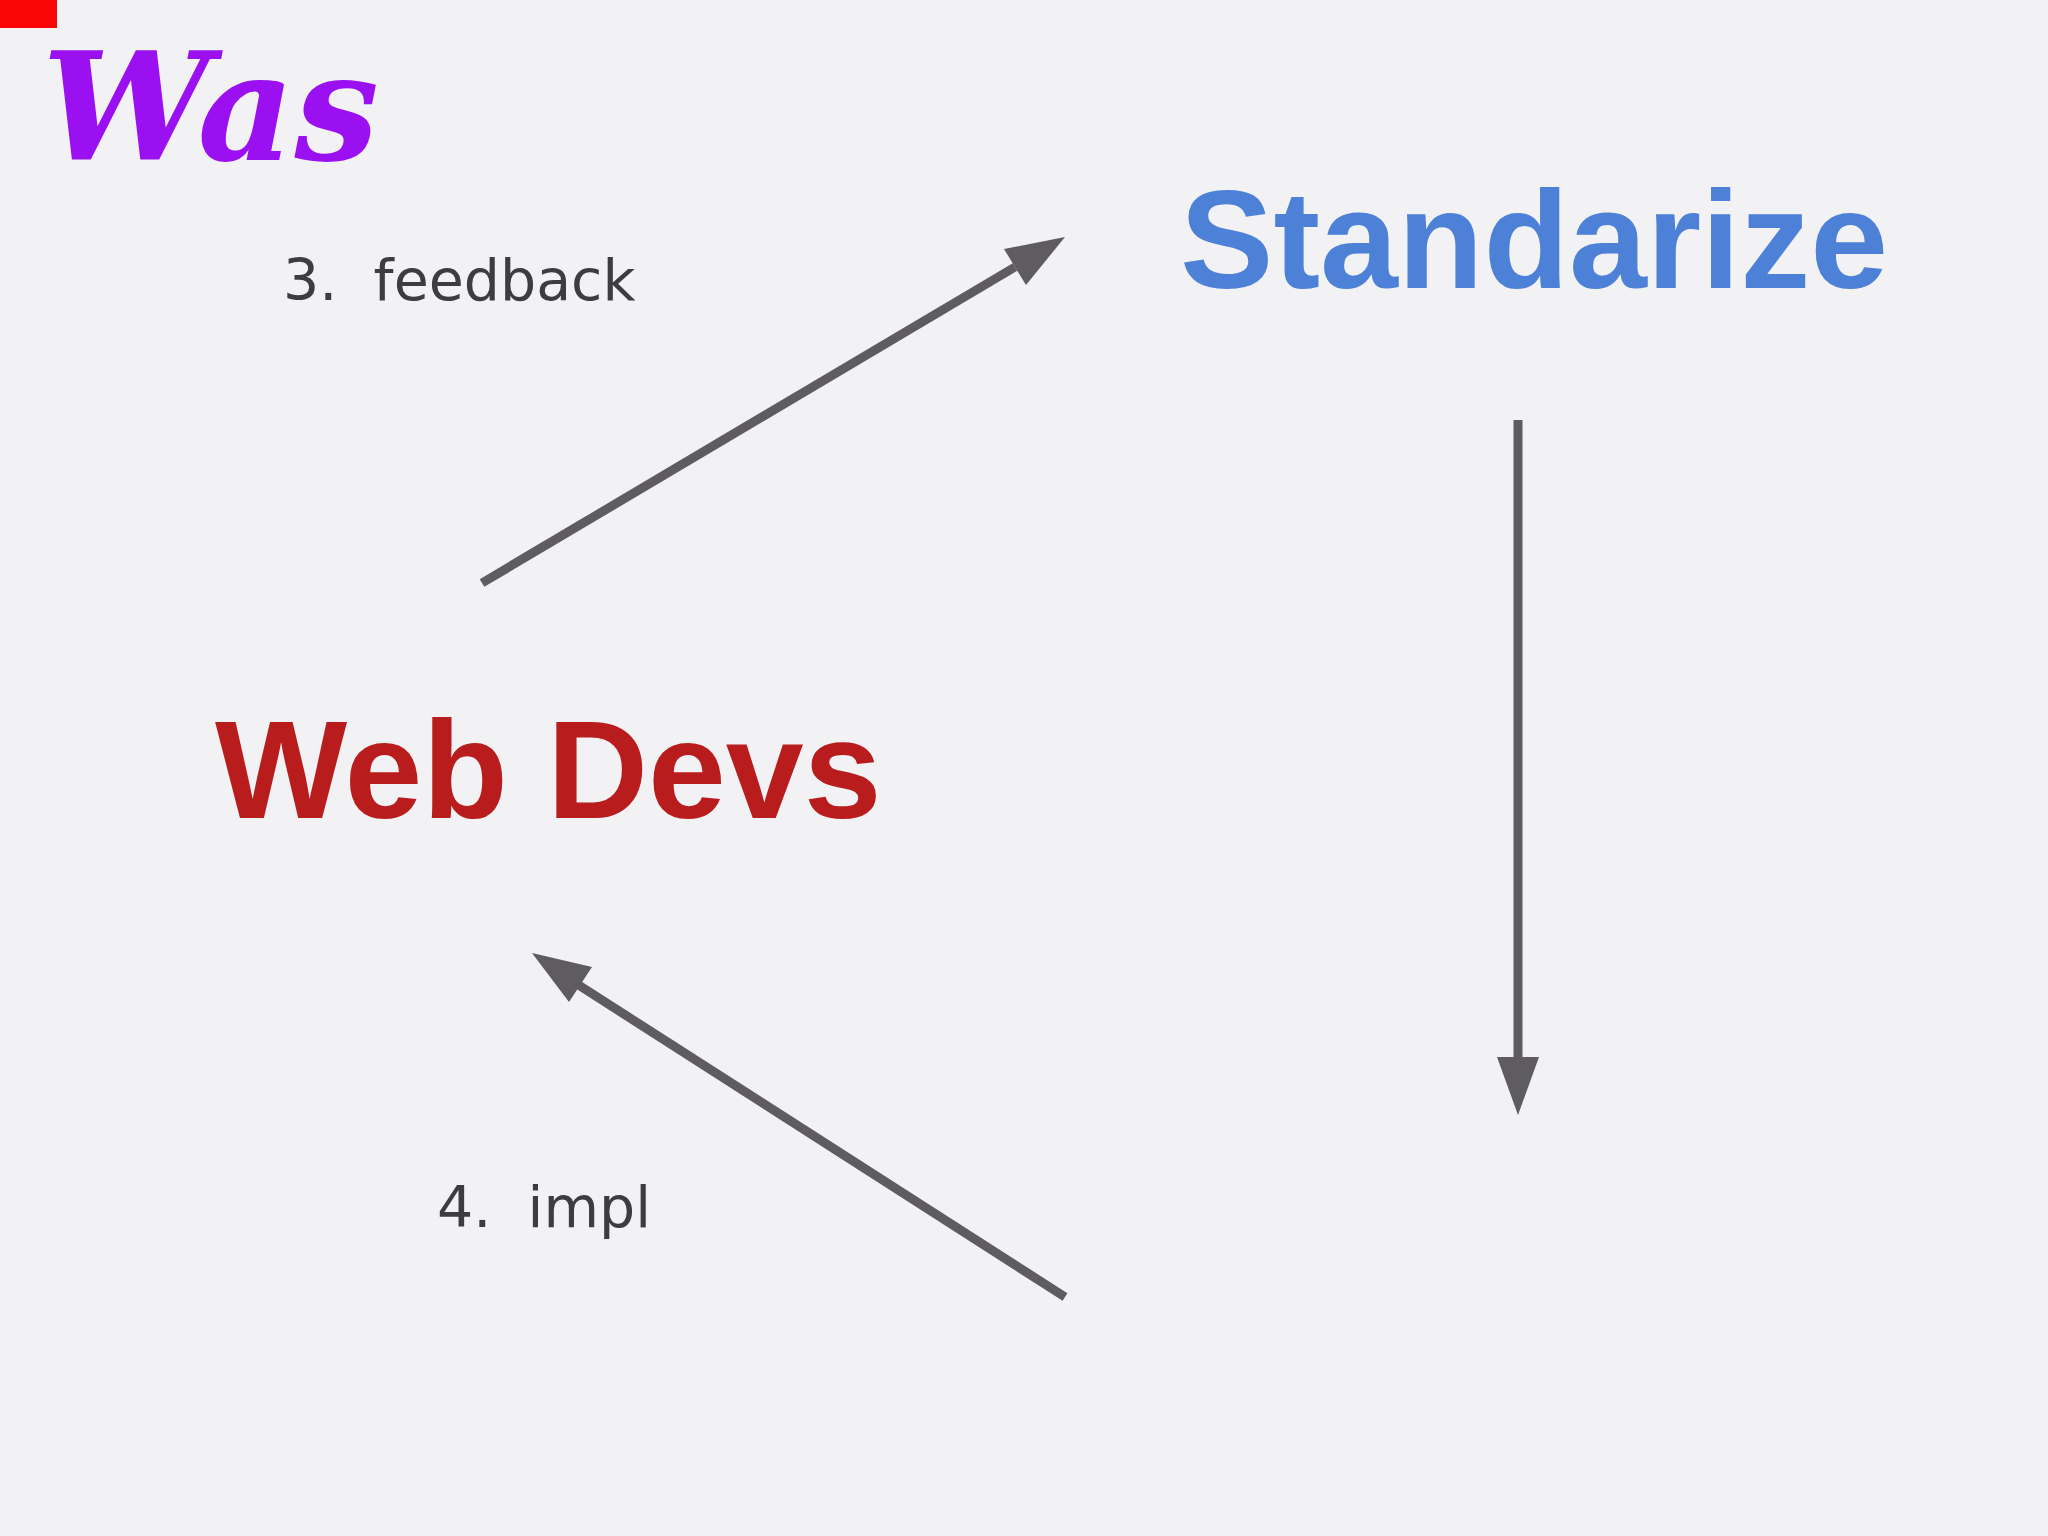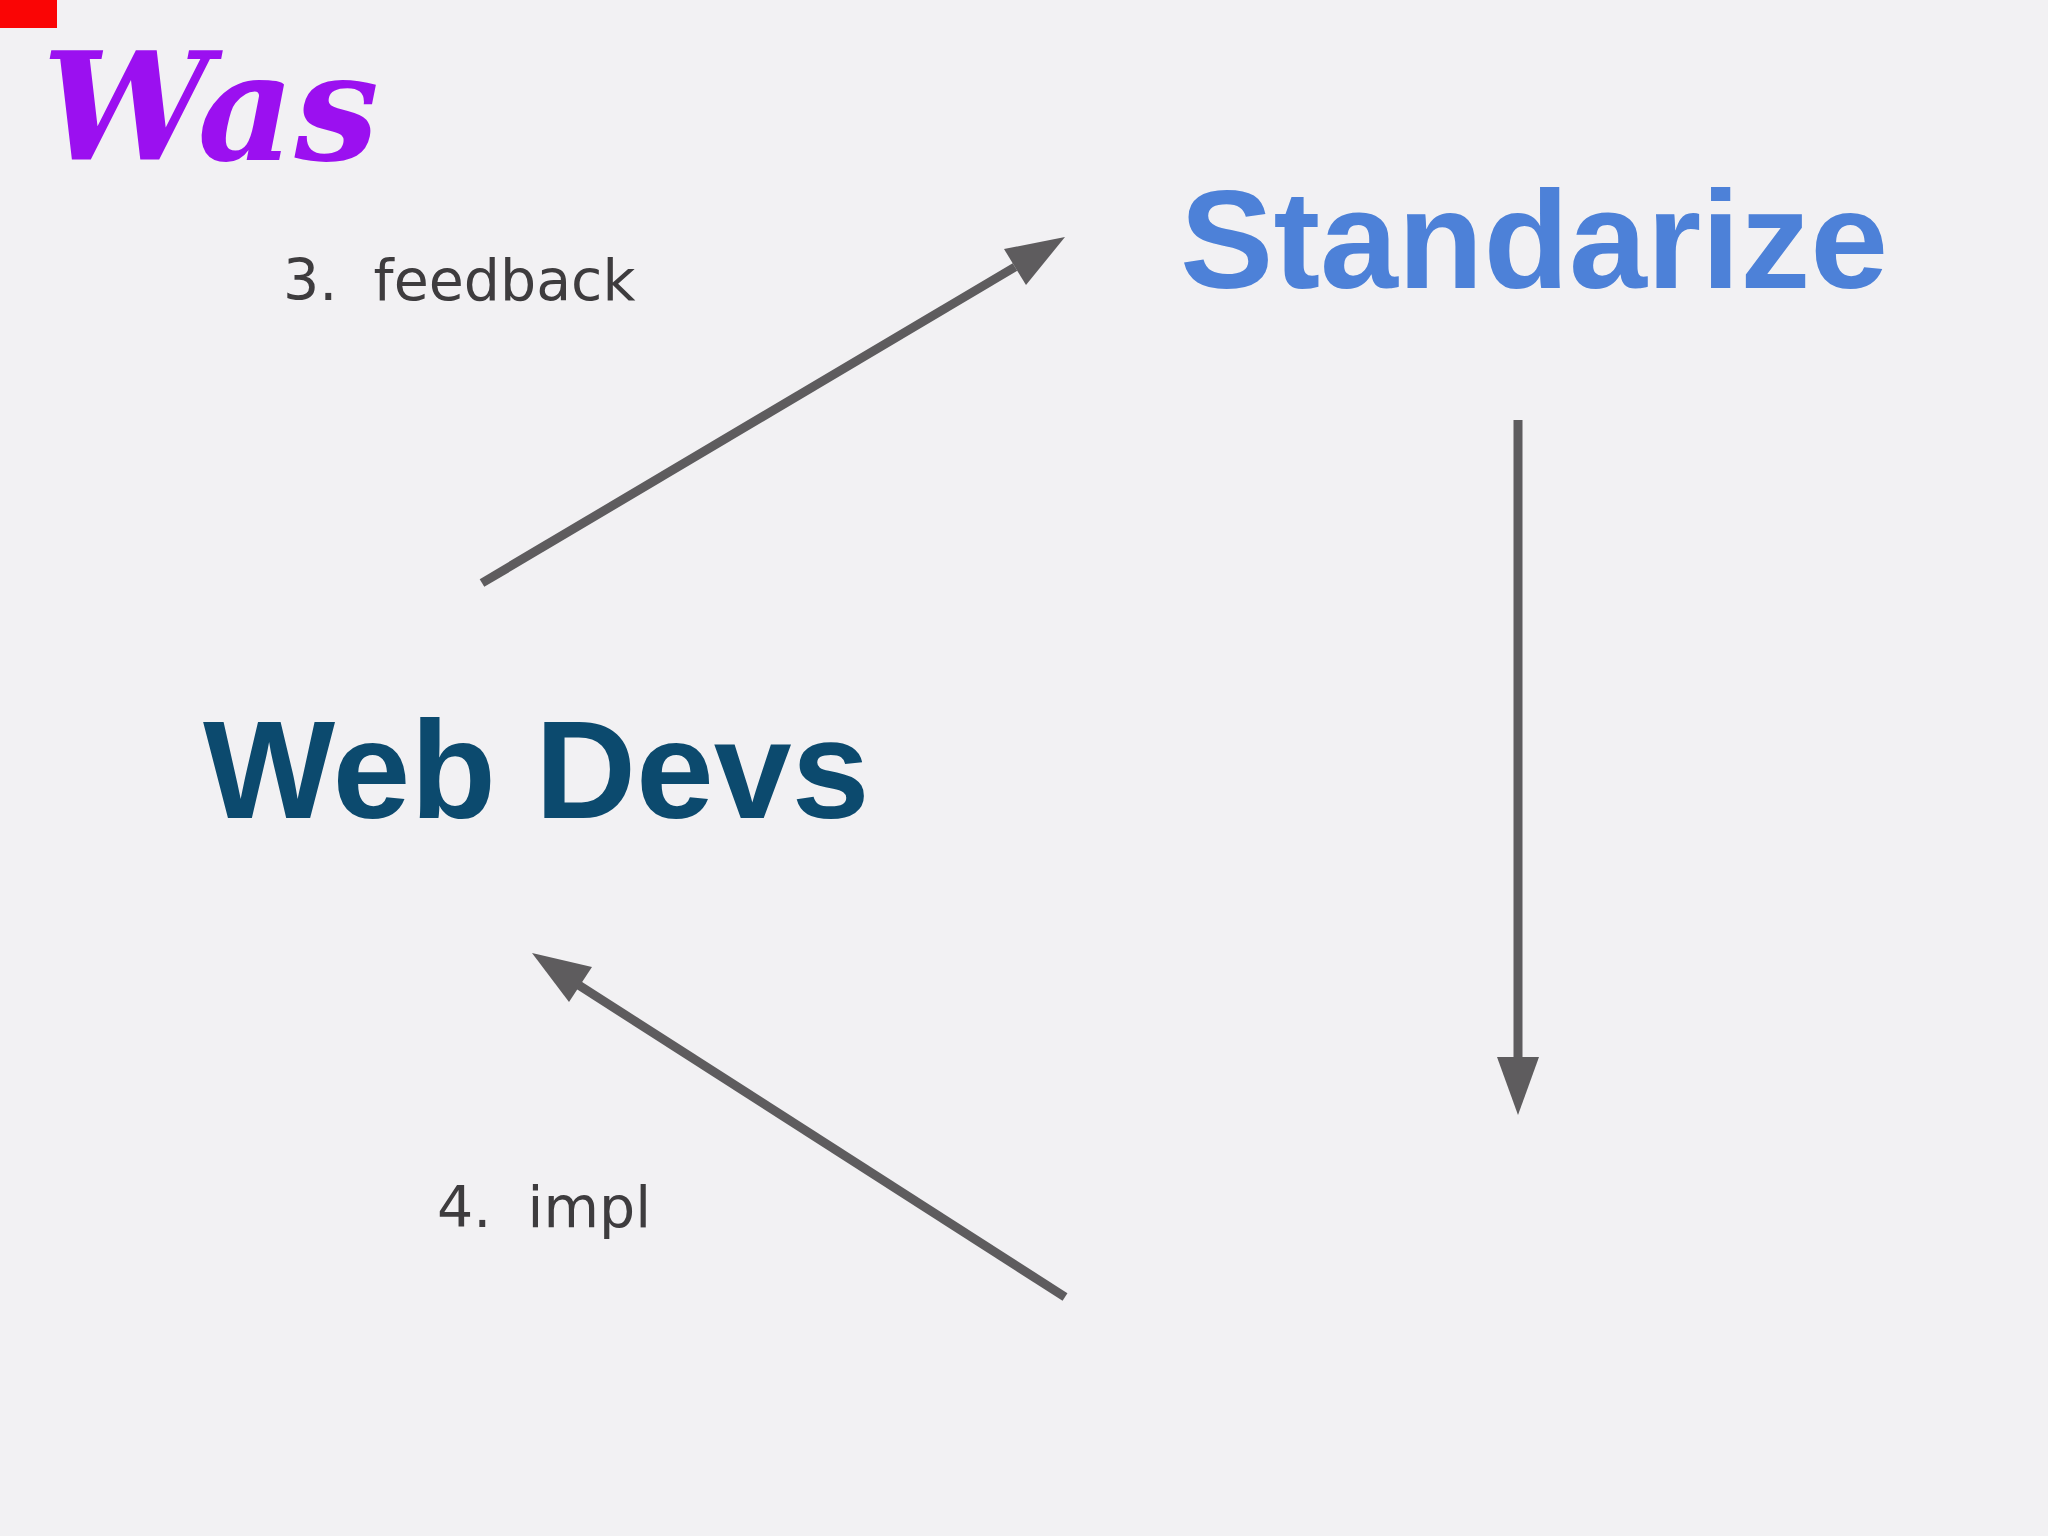--- a/index.html
+++ b/index.html
@@ -71,21 +71,21 @@
     </g>
 
     <g>
       <line x1="1065" y1="1297" x2="577" y2="984" stroke-width="9" stroke="#5E5C5E"></line>
       <polygon points="532,953 592,967 569,1002" fill="#5E5C5E"></polygon>
     </g>
   </svg>
 
   <div id="node-standarize" class="abs node" style="color: rgb(77, 129, 216);">Standarize</div>
 
-  <div id="node-web-devs" class="abs node" style="color: #0c4a6e;">Web Devs</div>
+  <div id="node-web-devs" class="abs node" style="color: #b91c1c; margin-left: 12px;">Web Devs</div>
 
 
 
   <div id="label-impl" class="abs edge-label" style="color: rgb(62, 60, 62);">4.  impl</div>
 
   <div id="label-feedback" class="abs edge-label" style="color: rgb(62, 60, 62);">3.  feedback</div>
 
 </div>
 
 </body></html>

